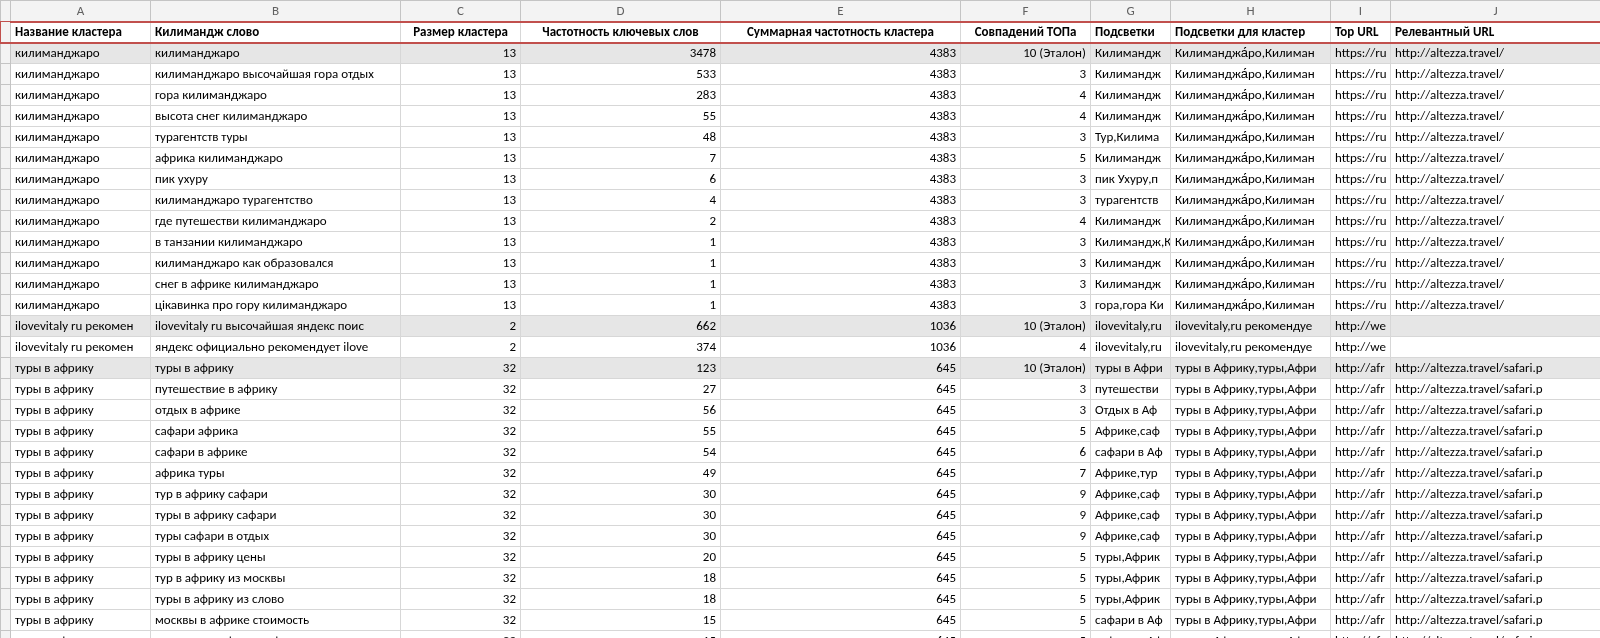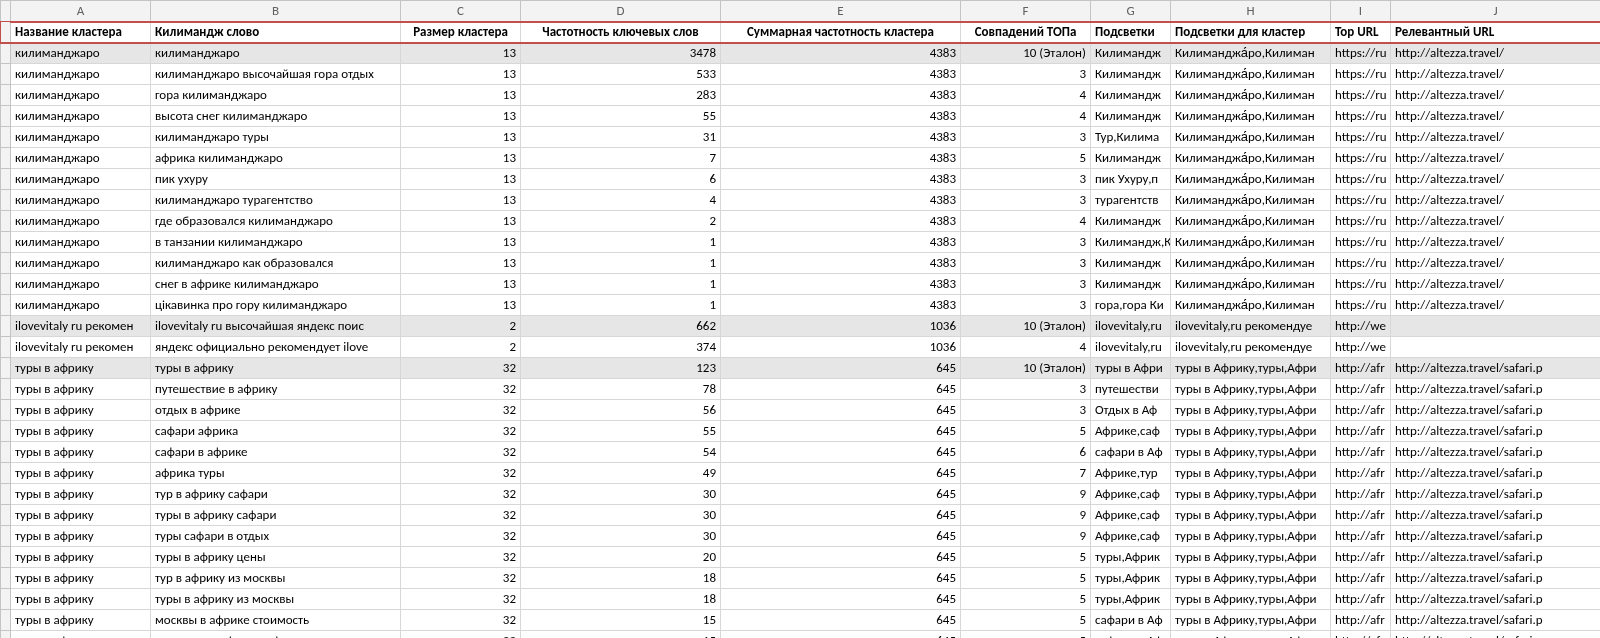--- a/index.html
+++ b/index.html
@@ -123,23 +123,23 @@
           <td class="num">4383</td>
           <td class="num">4</td>
           <td>Килимандж</td>
           <td>Килиманджа́ро,Килиман</td>
           <td>https://ru</td>
           <td>http://altezza.travel/</td>
         </tr>
         <tr>
           <td class="rowh"></td>
           <td>килиманджаро</td>
-          <td>килиманджаро туры</td>
-          <td class="num">13</td>
-          <td class="num">31</td>
+          <td>турагентств туры</td>
+          <td class="num">13</td>
+          <td class="num">48</td>
           <td class="num">4383</td>
           <td class="num">3</td>
           <td>Тур,Килима</td>
           <td>Килиманджа́ро,Килиман</td>
           <td>https://ru</td>
           <td>http://altezza.travel/</td>
         </tr>
         <tr>
           <td class="rowh"></td>
           <td>килиманджаро</td>
@@ -175,21 +175,21 @@
           <td class="num">4383</td>
           <td class="num">3</td>
           <td>турагентств</td>
           <td>Килиманджа́ро,Килиман</td>
           <td>https://ru</td>
           <td>http://altezza.travel/</td>
         </tr>
         <tr>
           <td class="rowh"></td>
           <td>килиманджаро</td>
-          <td>где образовался килиманджаро</td>
+          <td>где путешестви килиманджаро</td>
           <td class="num">13</td>
           <td class="num">2</td>
           <td class="num">4383</td>
           <td class="num">4</td>
           <td>Килимандж</td>
           <td>Килиманджа́ро,Килиман</td>
           <td>https://ru</td>
           <td>http://altezza.travel/</td>
         </tr>
         <tr>
@@ -281,21 +281,21 @@
           <td>туры в Афри</td>
           <td>туры в Африку,туры,Афри</td>
           <td>http://afr</td>
           <td>http://altezza.travel/safari.p</td>
         </tr>
         <tr>
           <td class="rowh"></td>
           <td>туры в африку</td>
           <td>путешествие в африку</td>
           <td class="num">32</td>
-          <td class="num">78</td>
+          <td class="num">27</td>
           <td class="num">645</td>
           <td class="num">3</td>
           <td>путешестви</td>
           <td>туры в Африку,туры,Афри</td>
           <td>http://afr</td>
           <td>http://altezza.travel/safari.p</td>
         </tr>
         <tr>
           <td class="rowh"></td>
           <td>туры в африку</td>
@@ -409,21 +409,21 @@
           <td class="num">645</td>
           <td class="num">5</td>
           <td>туры,Африк</td>
           <td>туры в Африку,туры,Афри</td>
           <td>http://afr</td>
           <td>http://altezza.travel/safari.p</td>
         </tr>
         <tr>
           <td class="rowh"></td>
           <td>туры в африку</td>
-          <td>туры в африку из москвы</td>
+          <td>туры в африку из слово</td>
           <td class="num">32</td>
           <td class="num">18</td>
           <td class="num">645</td>
           <td class="num">5</td>
           <td>туры,Африк</td>
           <td>туры в Африку,туры,Афри</td>
           <td>http://afr</td>
           <td>http://altezza.travel/safari.p</td>
         </tr>
         <tr>

